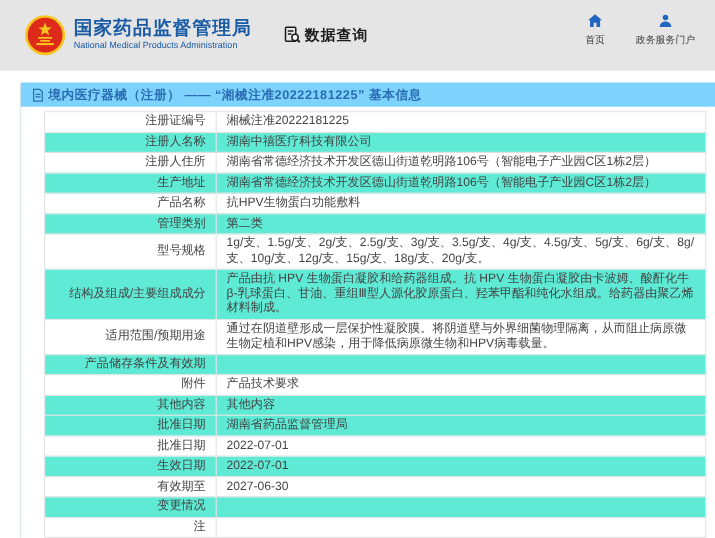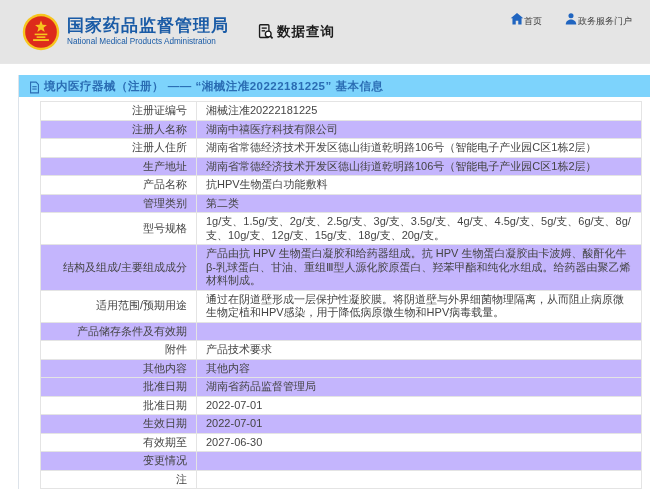--- a/index.html
+++ b/index.html
@@ -19,21 +19,21 @@
   .brand-text{margin-left:7px;line-height:1.1;}
   .brand-zh{font-size:17px;font-weight:bold;color:#1a5ba6;letter-spacing:1px;}
   .brand-en{font-size:8.2px;color:#1a5ba6;margin-top:2px;}
   .data-query{
     display:flex;align-items:flex-start;margin-left:28px;cursor:pointer;
     font-size:13.5px;color:#1c1c1c;font-weight:bold;letter-spacing:1px;
   }
   .data-query .dq-icon{width:17px;height:17px;margin-right:3px;display:inline-block;}
   .top-nav{position:absolute;right:18px;top:12px;display:flex;gap:20px;}
   .top-nav-item{
-    display:flex;align-items:center;cursor:pointer;
+    display:flex;flex-direction:column;align-items:center;cursor:pointer;
     font-size:9px;color:#3d3d3d;min-width:34px;
   }
   .top-nav-item .nav-ico{width:14px;height:14px;margin-bottom:4px;}
   
   .content{
     position:absolute;left:18px;top:75px;right:0;bottom:0;
     border-left:1px solid #dde3ea;
   }
   .title-bar{
     height:22px;background:#7dd3fc;display:flex;align-items:center;
@@ -44,21 +44,21 @@
   
   .info-table{
     border-collapse:collapse;table-layout:fixed;
     margin:4px 0 0 21px;width:602px;background:#fff;
   }
   .info-table td{
     border:1px solid #e4e4e4;font-size:11px;line-height:13.5px;
     padding:2px 9px;vertical-align:middle;color:#444;
     word-break:break-all;
   }
-  .info-table tr.alt td{background:#c4b5fd;}
+  .info-table tr.alt td{background:#5eead4;}
   .label-cell{width:137px;text-align:right;color:#4a4a4a;}
   .value-cell{text-align:left;}
   .empty-cell{height:13.5px;}
 </style>
 </head>
 <body>
 
 <div class="header">
   <div class="brand">
     <span class="emblem">

